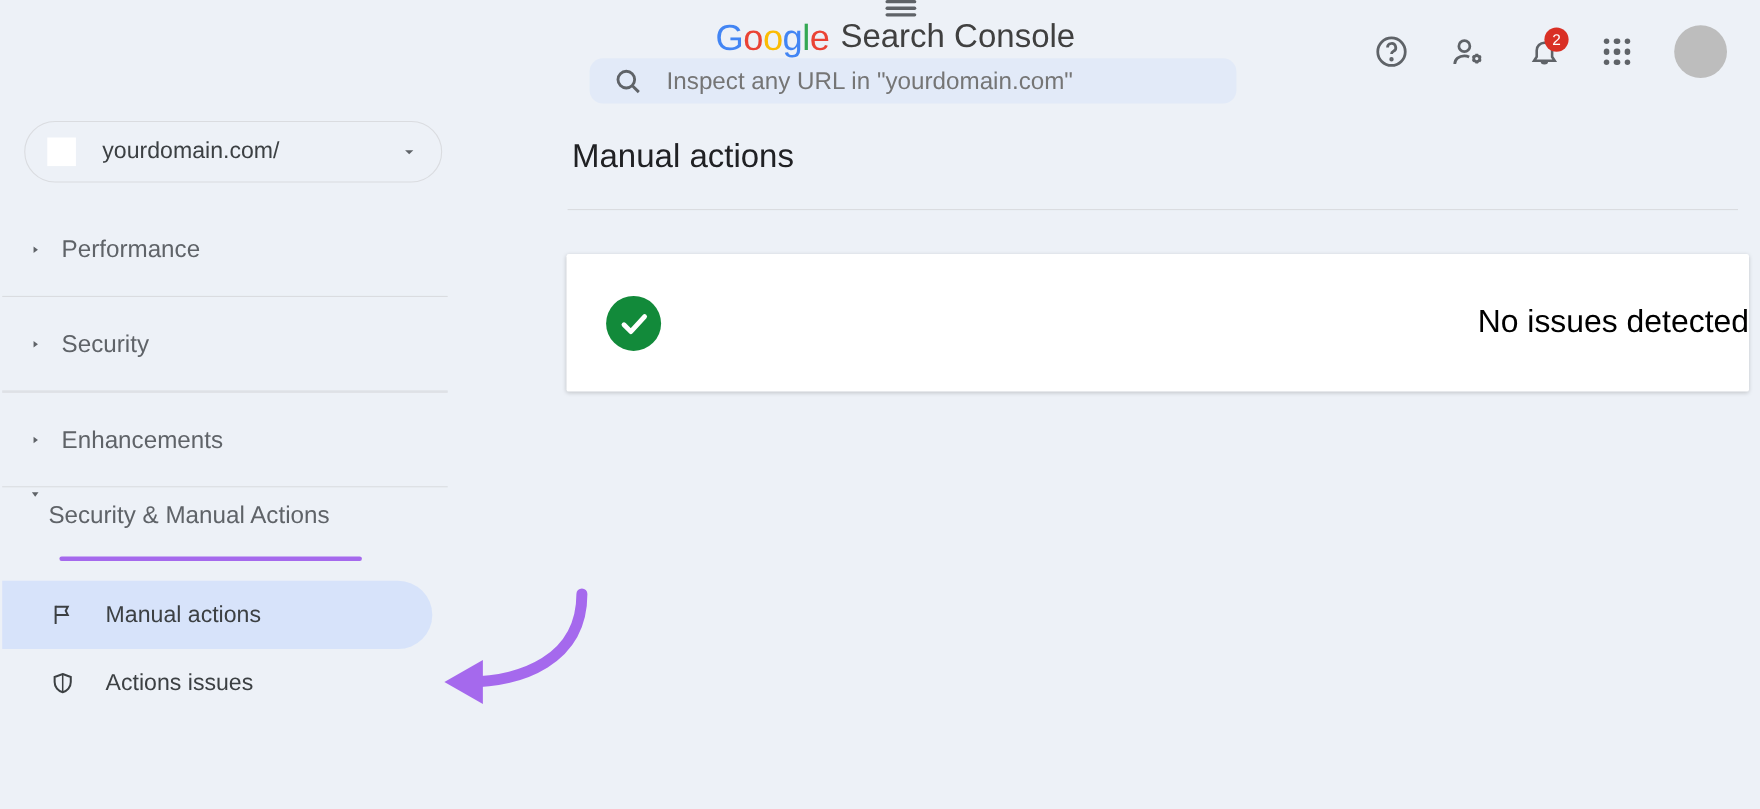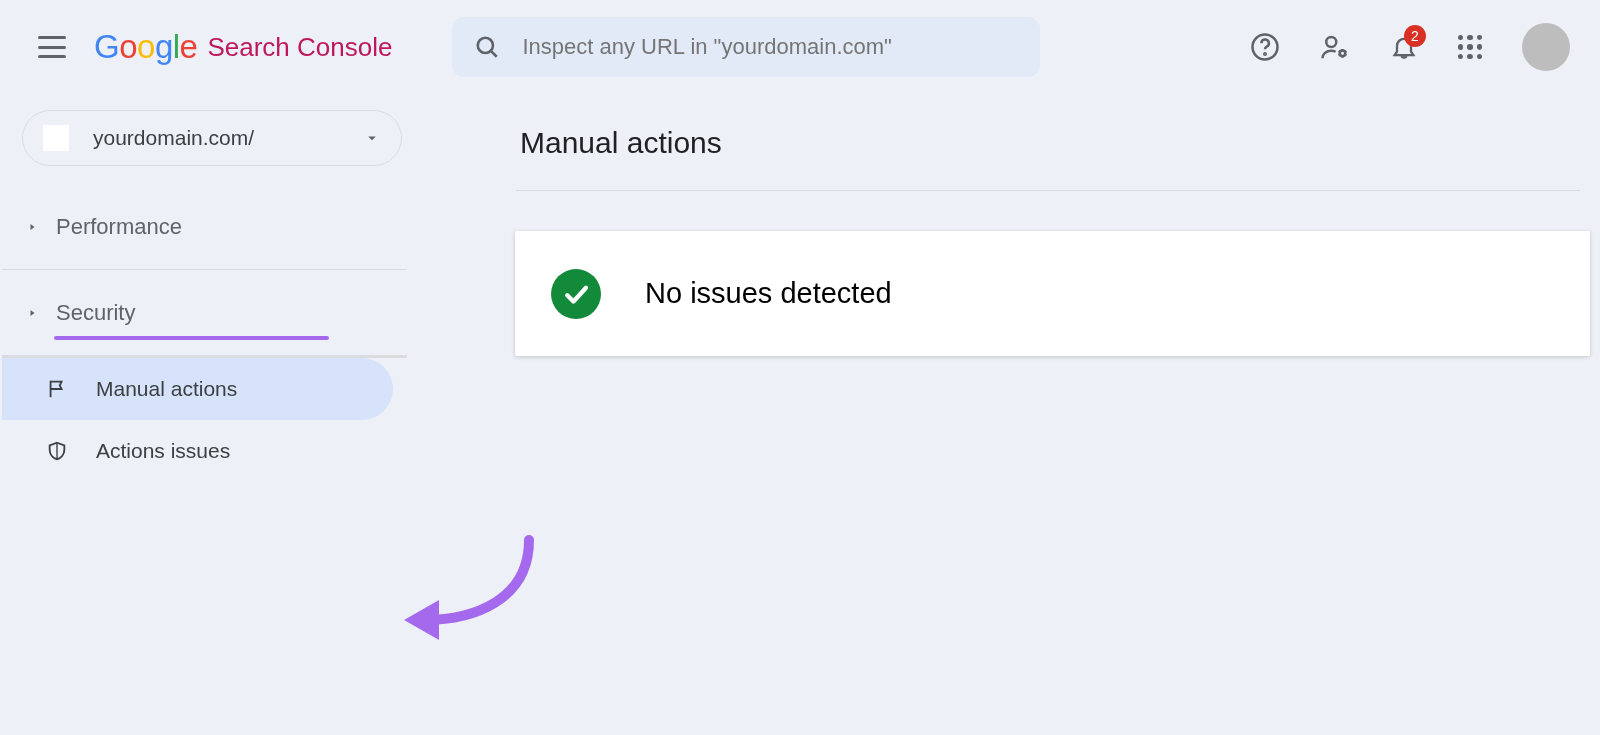--- a/index.html
+++ b/index.html
@@ -24,35 +24,36 @@
     position:relative;
   }
 
   
   .header{
     position:absolute;
     top:0;left:0;right:0;
     height:94px;
     display:flex;
     align-items:center;
+    flex-direction:column;
   }
   .ham{
     margin-left:38px;
     width:28px;height:22px;
     display:flex;flex-direction:column;justify-content:space-between;
     cursor:pointer;
   }
   .ham span{display:block;height:3px;background:#5f6368;border-radius:2px;}
   .logo-wrap{display:flex;align-items:center;margin-left:28px;}
   .g-logo{font-size:33px;font-weight:500;letter-spacing:-0.5px;}
   .g-logo .b{color:#4285F4;}
   .g-logo .r{color:#EA4335;}
   .g-logo .y{color:#FBBC05;}
   .g-logo .g{color:#34A853;}
-  .app-name{font-size:26px;color:#be185d;margin-left:10px;}
+  .app-name{font-size:30px;color:#404040;margin-left:10px;}
   .search-bar{
     margin-left:60px;
     width:588px;height:60px;
     background:var(--search-bg);
     border-radius:12px;
     display:flex;align-items:center;
     padding:0 22px;
     box-sizing:border-box;
   }
   .search-bar svg{flex:none;color:#5f6368;}
@@ -141,20 +142,21 @@
   .title-div{height:1px;background:var(--border);margin-left:-4px;margin-right:10px;margin-bottom:40px;}
   .card{
     background:var(--white);
     border-radius:2px;
     box-shadow:0 1px 4px rgba(0,0,0,0.18);
     height:125px;
     display:flex;align-items:center;
     padding-left:36px;
     margin-left:-5px;
     box-sizing:border-box;
+    justify-content:space-between;
   }
   .ok-badge{
     width:50px;height:50px;border-radius:50%;
     background:var(--green);
     display:flex;align-items:center;justify-content:center;
     flex:none;
   }
   .card-msg{margin-left:44px;font-size:29px;color:#000;font-weight:400;}
 
   
@@ -247,22 +249,38 @@
         <svg width="12" height="12" viewBox="0 0 24 24" fill="currentColor">
           <path d="M9 6l8 6-8 6z"></path>
         </svg>
       </span>
     <span class="sec-label">Security</span>
   </div>
   <div class="div"></div>
 
   <div class="div"></div>
 
+  <div class="nav-section">
+    <span class="caret">
+        <svg width="12" height="12" viewBox="0 0 24 24" fill="currentColor">
+          <path d="M9 6l8 6-8 6z"></path>
+        </svg>
+      </span>
+    <span class="sec-label">Enhancements</span>
+  </div>
   <div class="div"></div>
 
+  <div class="nav-section no-line expanded-section">
+    <span class="caret">
+        <svg width="12" height="12" viewBox="0 0 24 24" fill="currentColor">
+          <path d="M9 6l8 6-8 6z"></path>
+        </svg>
+      </span>
+    <span class="sec-label">Security &amp; Manual Actions</span>
+  </div>
   <div class="sec-underline"></div>
 
   <div class="sub-item selected">
     <span class="sub-icon">
       <svg width="22" height="22" viewBox="0 0 24 24" fill="none" stroke="#3c4043" stroke-width="2">
           <path d="M5 3v18"></path>
           <path d="M5 4h12l-2 4 2 4H5"></path>
         </svg>
     </span>
     <span class="sub-label">Manual actions</span>

